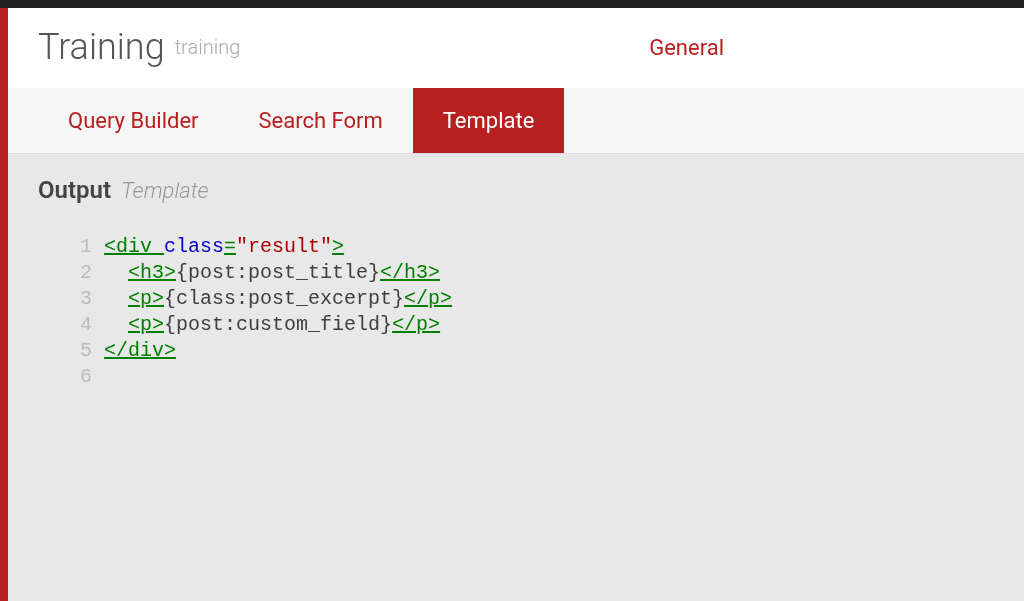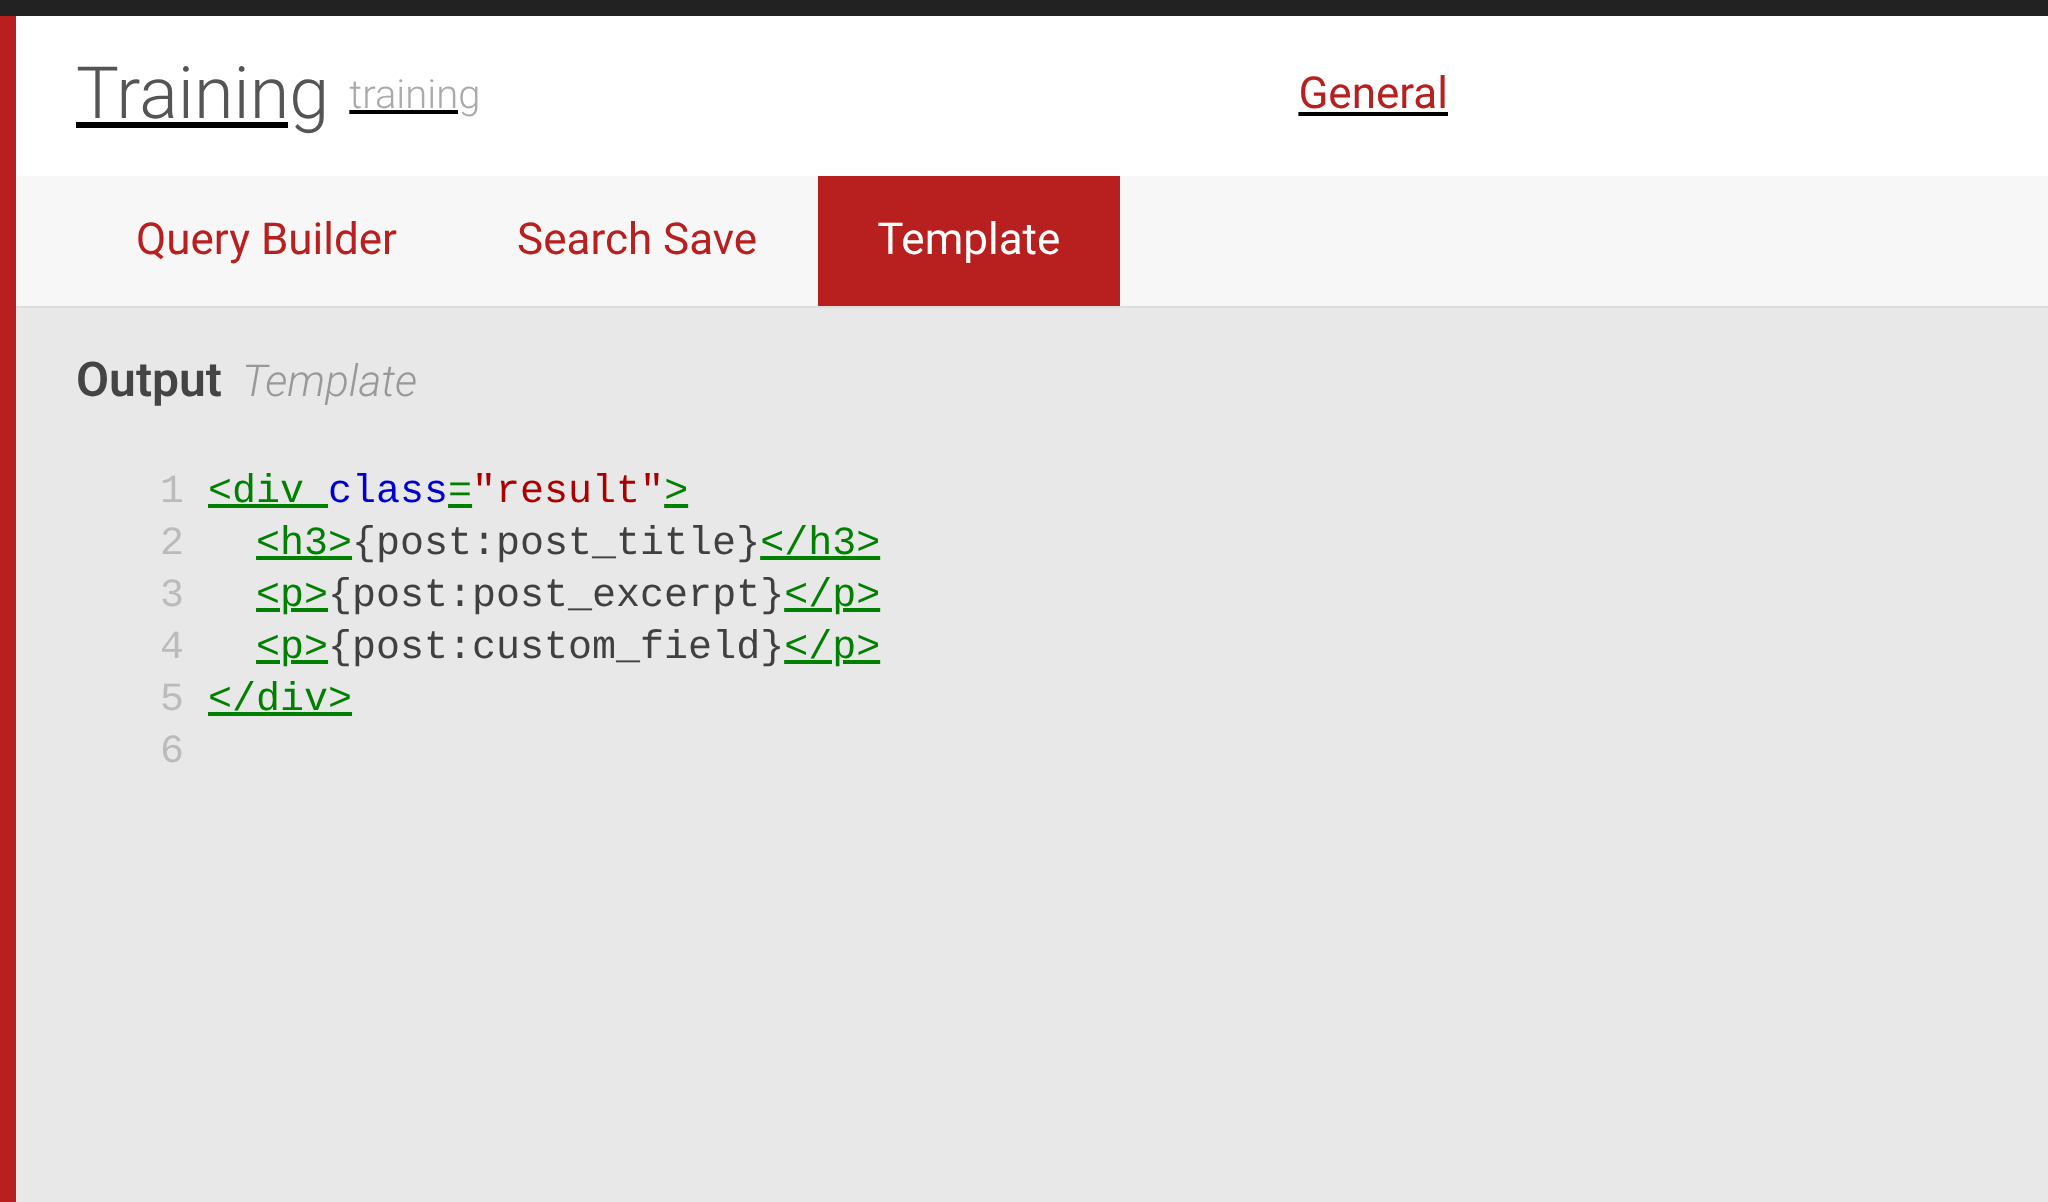--- a/index.html
+++ b/index.html
@@ -21,21 +21,20 @@
     .container {
       border-left: 8px solid #b8201f;
       height: calc(100% - 8px);
       background: #e8e8e8;
     }
     .header {
       background: #fff;
       padding: 18px 30px 20px 30px;
       display: flex;
       align-items: center;
-      text-decoration: underline;
     }
     .page-title {
       font-size: 36px;
       font-weight: 300;
       color: #555;
       margin-right: 10px;
     }
     .page-subtitle {
       font-size: 20px;
       font-weight: 300;
@@ -131,42 +130,42 @@
 <div class="container">
   <div class="header">
     <span class="page-title">Training</span>
     <span class="page-subtitle">training</span>
     <div class="header-spacer"></div>
     <span class="general-link">General</span>
   </div>
 
   <div class="tabs">
     <div class="tab">Query Builder</div>
-    <div class="tab">Search Save</div>
+    <div class="tab">Search Form</div>
     <div class="tab active">Template</div>
   </div>
 
   <div class="content">
     <div class="section-header">
       <span class="section-title">Output</span>
       <span class="section-subtitle">Template</span>
     </div>
 
     <div class="code-editor" id="code-editor">
         <div class="code-line">
           <span class="line-number">1</span>
           <span class="code-content"><span class="tag">&lt;div </span><span class="attr-name">class</span><span class="tag">=</span><span class="attr-value">"result"</span><span class="tag">&gt;</span></span>
         </div>
         <div class="code-line">
           <span class="line-number">2</span>
           <span class="code-content"><span class="text">  </span><span class="tag">&lt;h3&gt;</span><span class="text">{post:post_title}</span><span class="tag">&lt;/h3&gt;</span></span>
         </div>
         <div class="code-line">
           <span class="line-number">3</span>
-          <span class="code-content"><span class="text">  </span><span class="tag">&lt;p&gt;</span><span class="text">{post:post_excerpt}</span><span class="tag">&lt;/p&gt;</span></span>
+          <span class="code-content"><span class="text">  </span><span class="tag">&lt;p&gt;</span><span class="text">{class:post_excerpt}</span><span class="tag">&lt;/p&gt;</span></span>
         </div>
         <div class="code-line">
           <span class="line-number">4</span>
           <span class="code-content"><span class="text">  </span><span class="tag">&lt;p&gt;</span><span class="text">{post:custom_field}</span><span class="tag">&lt;/p&gt;</span></span>
         </div>
         <div class="code-line">
           <span class="line-number">5</span>
           <span class="code-content"><span class="tag">&lt;/div&gt;</span></span>
         </div>
         <div class="code-line">

